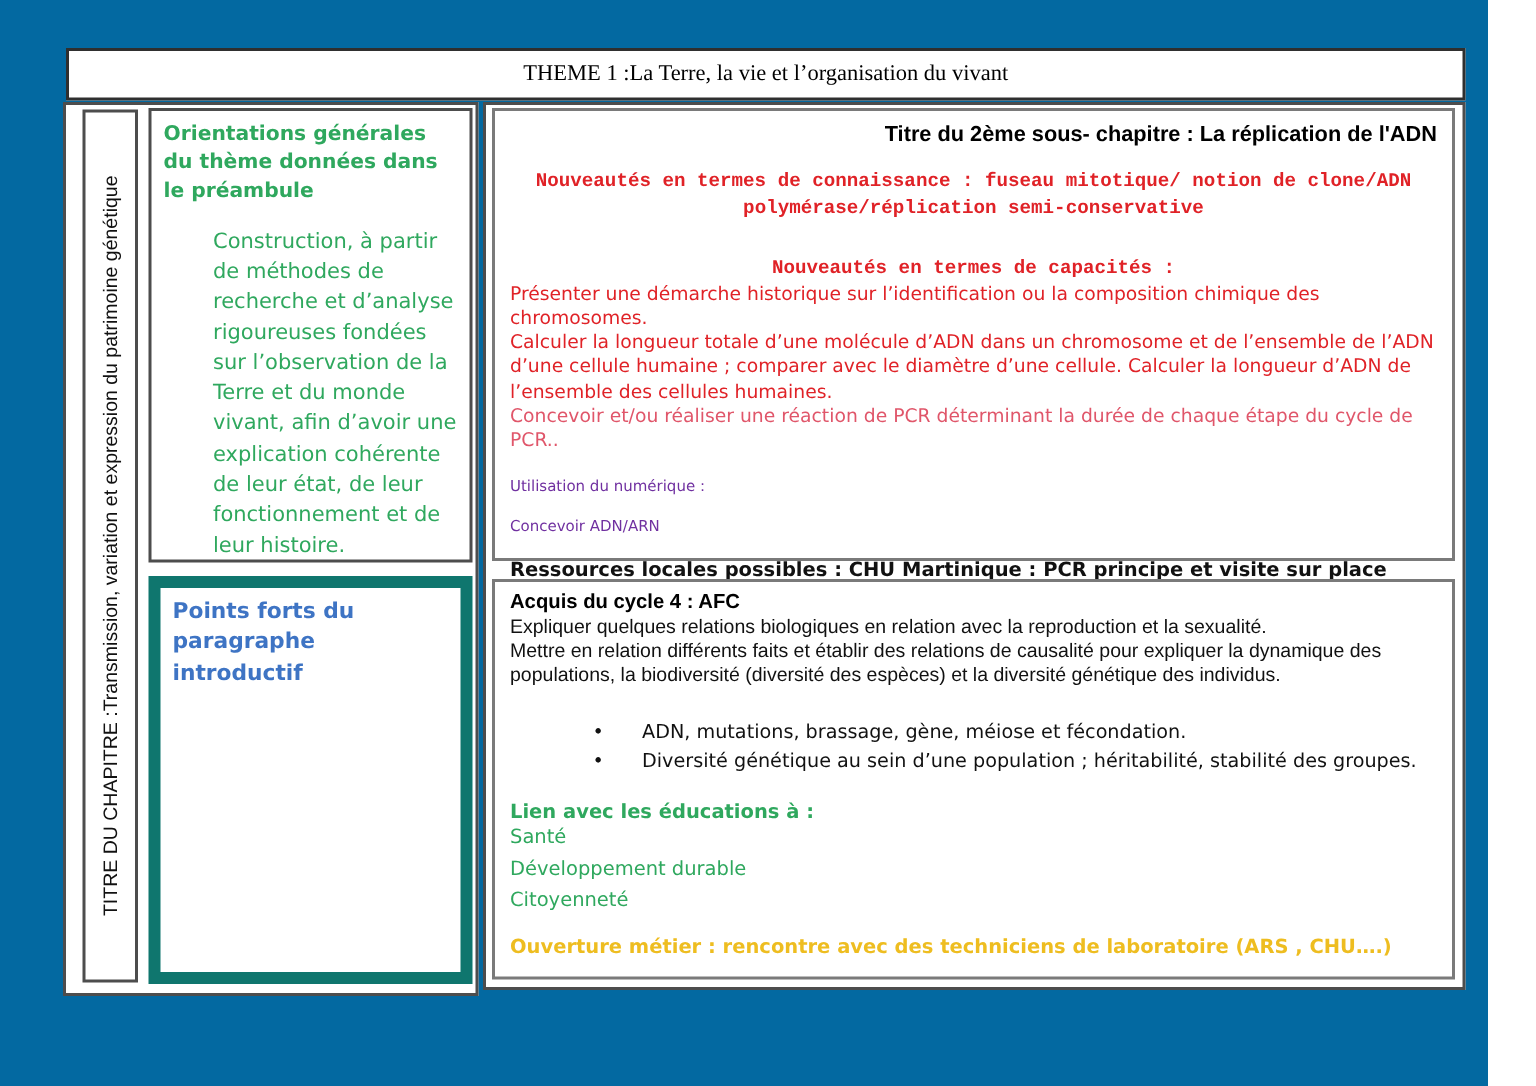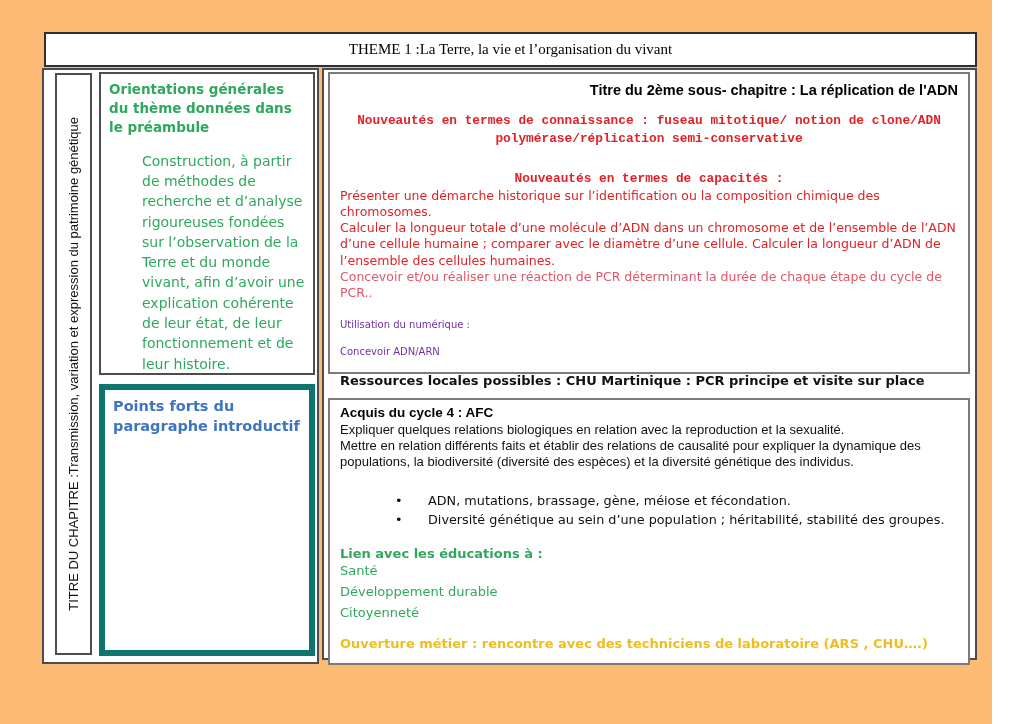--- a/index.html
+++ b/index.html
@@ -1,18 +1,18 @@
 <!DOCTYPE html>
 <html style="--green: #2fa85e; --blue: #3e74c4; --red: #e02227; --pink: #e0566a; --purple: #7030a0; --gold: #eebd20; --dark_red: #c4262b;"><head>
 <meta charset="utf-8">
 <style>
   * { margin:0; padding:0; box-sizing:border-box; }
   html,body { background:#ffffff; }
   .page {
-    position:relative; width:992px; height:724px; background:#fdba74;
+    position:relative; width:992px; height:724px; background:#0369a1;
     font-family:"Liberation Sans", sans-serif; color:#111;
     overflow:hidden;
   }
   .box { position:absolute; background:#fff; }
 
   
   .title-bar {
     left:44px; top:32px; width:933px; height:35px;
     border:2px solid #2f2f2f;
     display:flex; align-items:center; justify-content:center;
@@ -28,34 +28,34 @@
     left:55px; top:73px; width:37px; height:582px; border:2px solid #4d4d4d;
     display:flex; align-items:center; justify-content:center;
   }
   .vtext {
     writing-mode:vertical-rl; transform:rotate(180deg);
     font-size:13px; color:#111; white-space:nowrap;
   }
 
   
   .green-box { left:99px; top:72px;  width:216px; height:303px; border:2px solid #4d4d4d; padding:6px 8px; }
-  .blue-box  { left:99px; top:384px; width:216px; height:272px; border:6px solid #0f766e; padding:6px 8px; }
+  .blue-box  { left:99px; top:384px; width:216px; height:272px; border:8px solid #0f766e; padding:6px 8px; }
 
   .green-heading { color:var(--green,#2fa85e); font-weight:bold; font-size:13.5px; line-height:1.4;
                    font-family:"DejaVu Sans", sans-serif; }
   .green-body    { color:var(--green,#2fa85e); font-size:14px; line-height:1.45; margin-top:14px; margin-left:33px;
                    font-family:"DejaVu Sans", sans-serif; }
   .blue-heading  { color:var(--blue,#3e74c4); font-weight:bold; font-size:14.5px; line-height:1.4;
                    font-family:"DejaVu Sans", sans-serif; }
   .blue-body     { color:var(--blue,#3e74c4); font-weight:bold; font-size:14.5px; line-height:1.45; margin-top:22px;
                    font-family:"DejaVu Sans", sans-serif; }
 
   
   .top-cell    { left:328px; top:72px;  width:642px; height:302px; border:2px solid #7a7a7a; padding:8px 10px; }
-  .bottom-cell { left:328px; top:386px; width:642px; height:267px; border:2px solid #7a7a7a; padding:5px 10px; overflow:hidden;margin-top:12px; }
+  .bottom-cell { left:328px; top:386px; width:642px; height:267px; border:2px solid #7a7a7a; padding:5px 10px; overflow:hidden; }
 
   .sub-title { text-align:right; font-weight:bold; font-size:14.5px; color:#000; margin-bottom:14px;
                font-family:"Liberation Sans", sans-serif; }
   .red-bold  { color:var(--red,#e02227); font-weight:bold; font-size:12.8px; line-height:1.4;
                font-family:Liberation Mono, monospace;text-align:center; }
   .red-body  { color:var(--red,#e02227); font-size:12.5px; line-height:1.3;
                font-family:"DejaVu Sans", sans-serif; }
   .pink-body { color:var(--pink,#e0566a); font-size:12.5px; line-height:1.3;
                font-family:"DejaVu Sans", sans-serif; }
   .mt16 { margin-top:16px; } .mt18 { margin-top:18px; }

